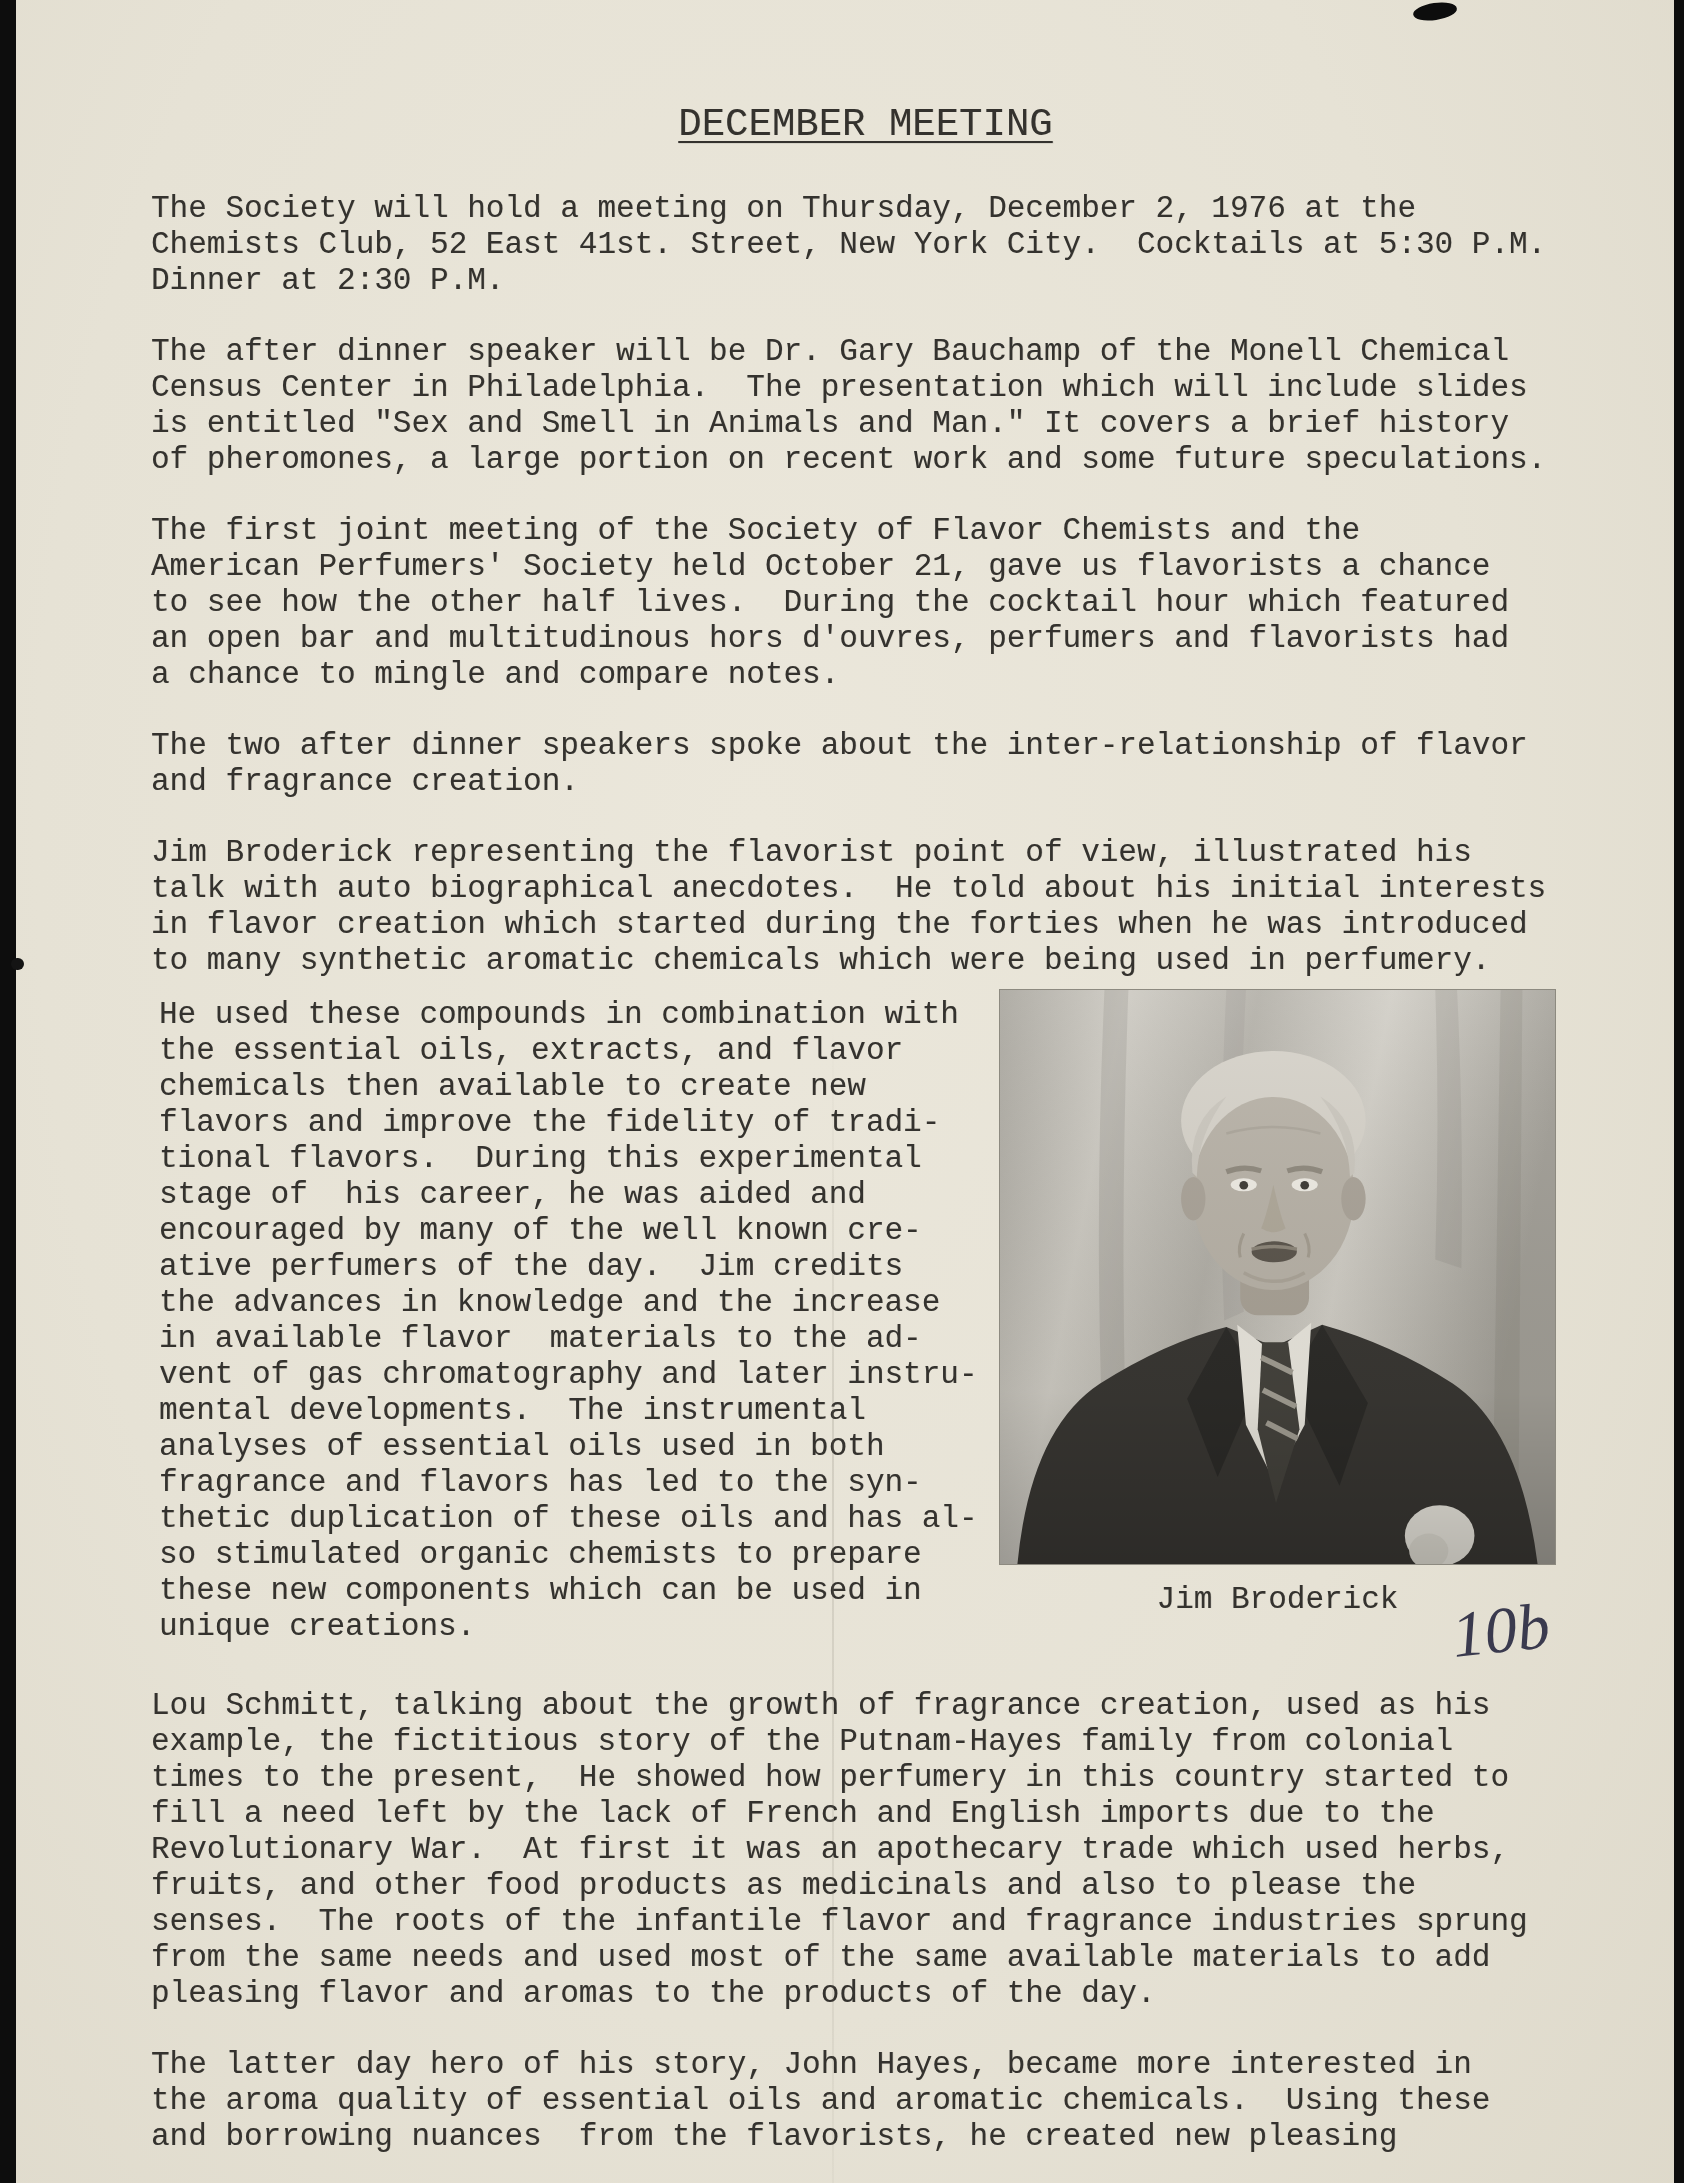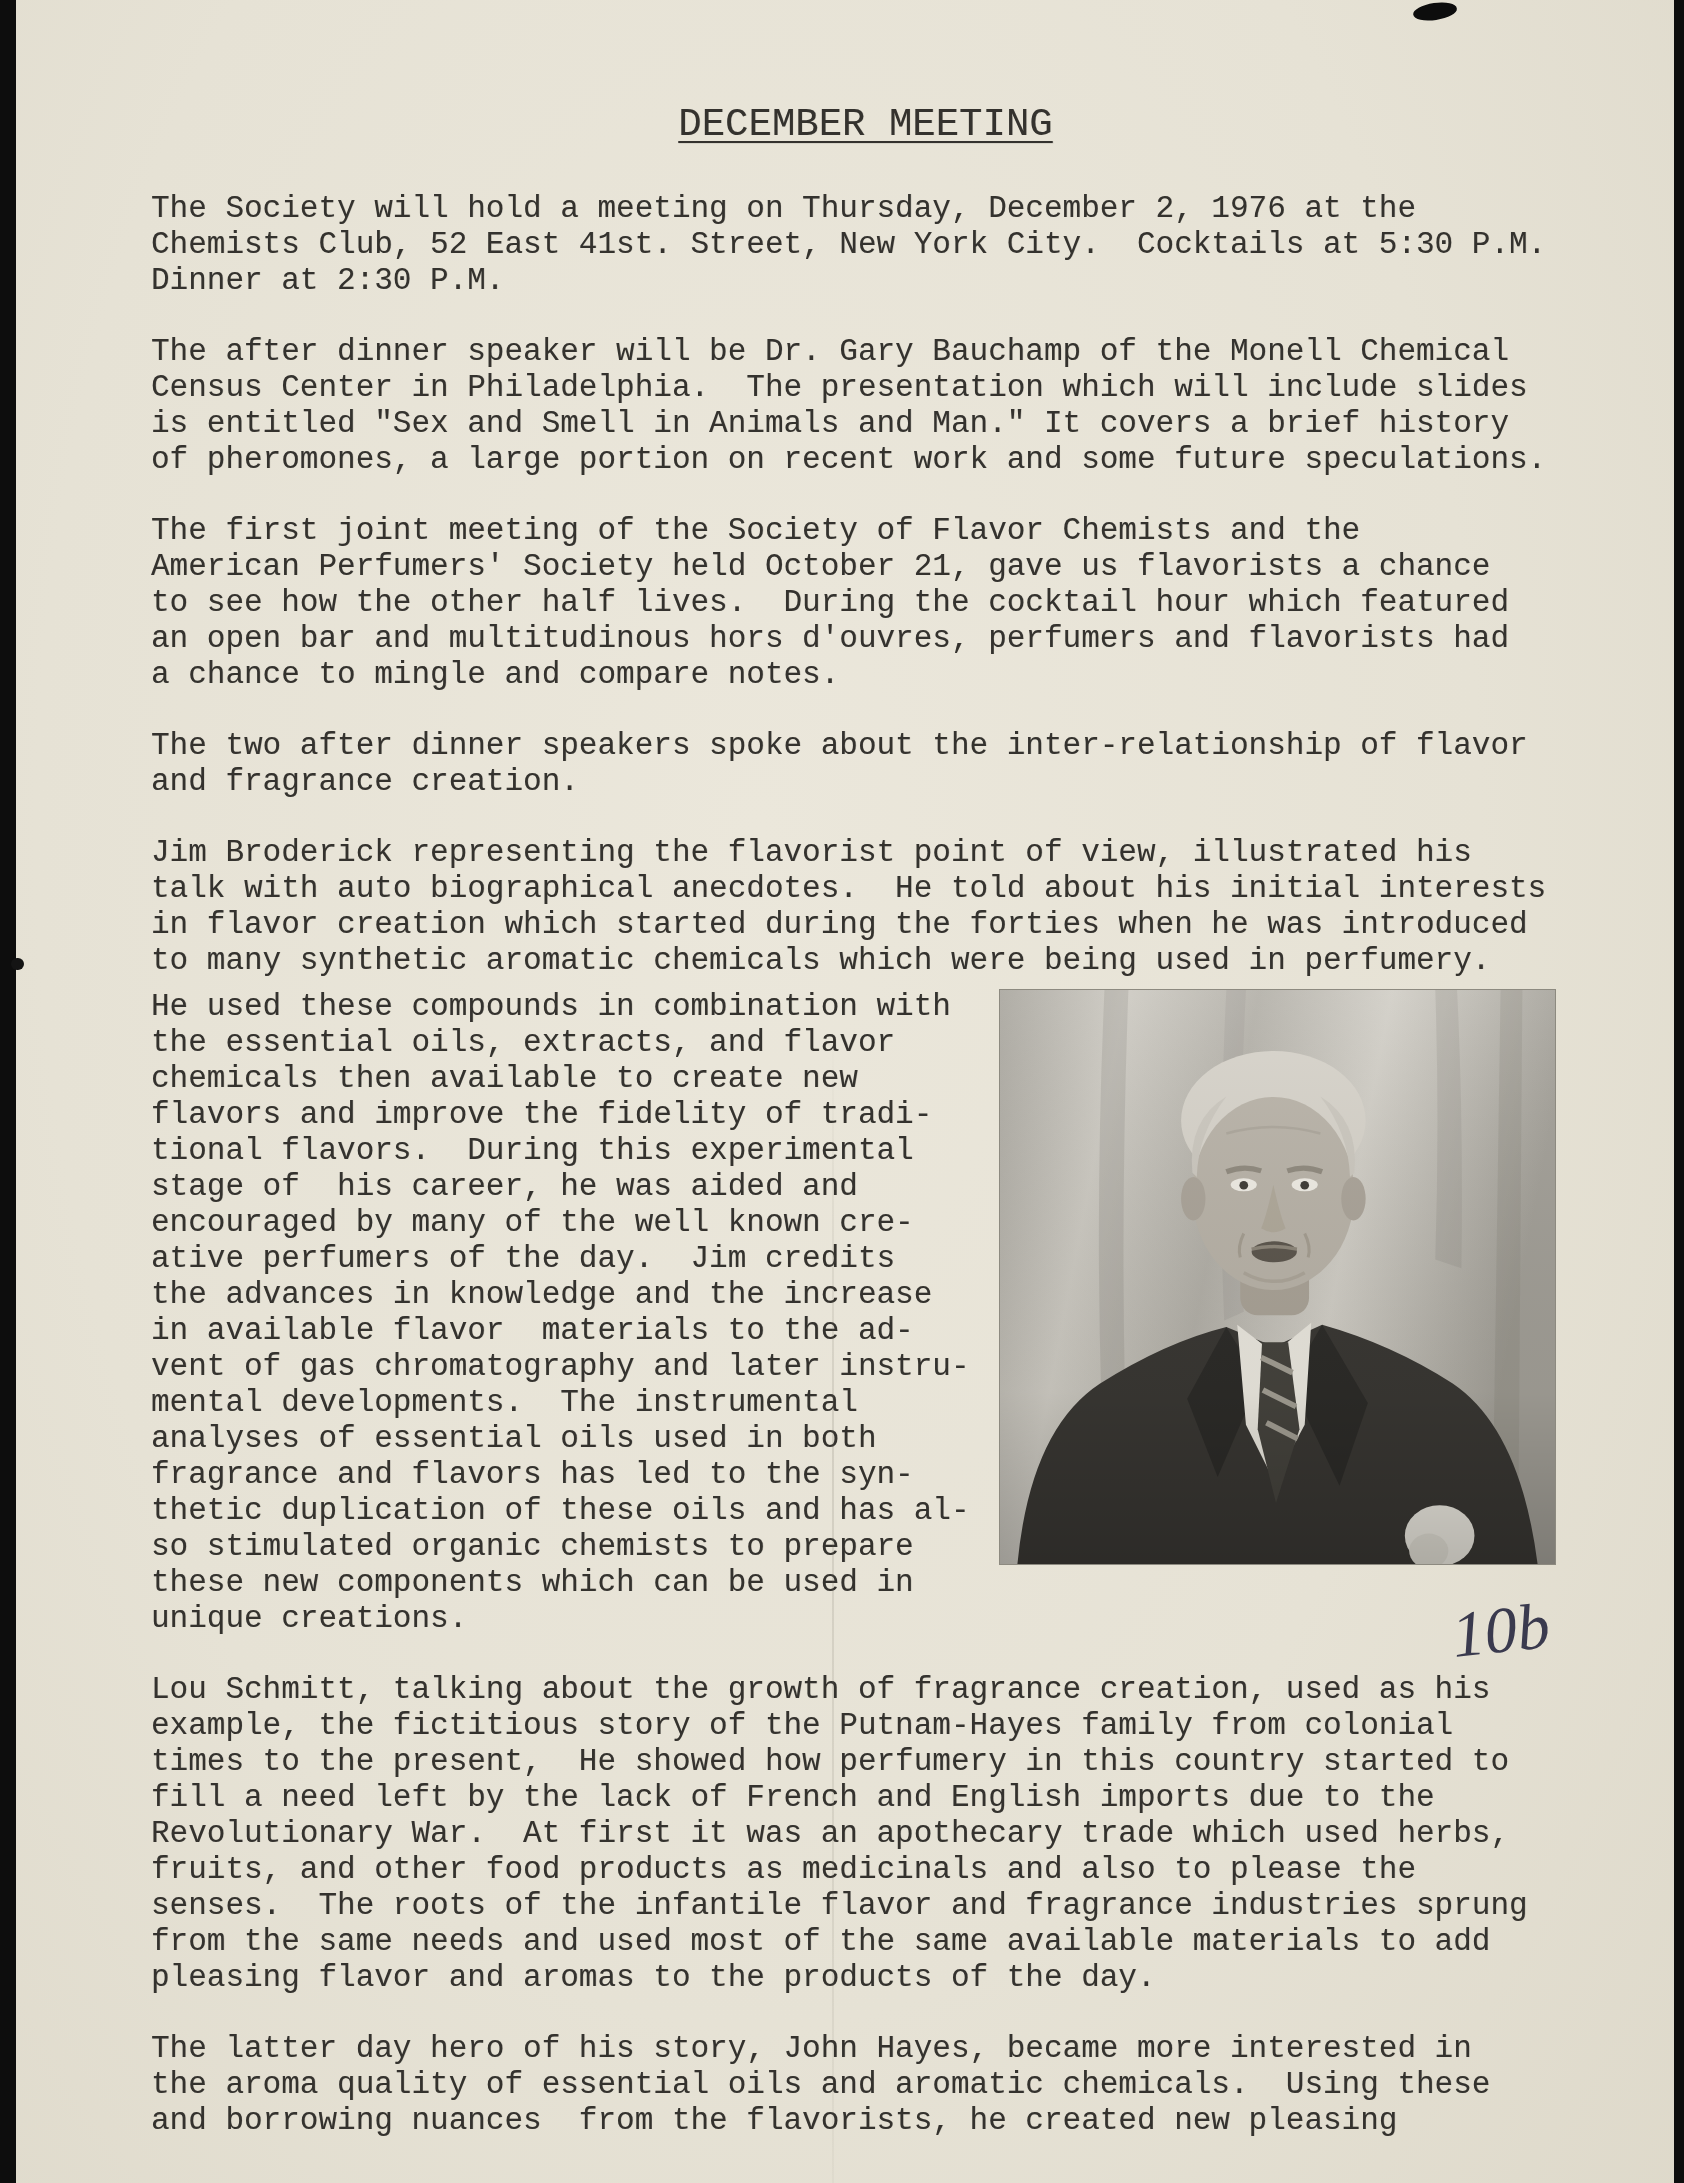--- a/index.html
+++ b/index.html
@@ -39,21 +39,21 @@
     text-decoration-thickness: 2.2px;
     white-space: pre;
     margin: 0 0 48px 0;
   }
   .photo-row {
     position: relative;
     display: flex;
     align-items: flex-start;
     margin: 0 0 35px 0;
   }
-  .photo-row .para { margin: 0; font-family: Liberation Mono, monospace; }
+  .photo-row .para { margin: 8px; font-family: Liberation Mono, monospace; }
   .wrap-text { width: 845px; }
   figure { margin: 0; }
   .photo-col {
     margin-left: auto;
     margin-right: 24px;
     width: 557px;
   }
   .photo {
     width: 557px;
     height: 576px;
@@ -198,20 +198,21 @@
             <path d="M 560 560 Q 545 590 552 615" stroke="#a39c8f" stroke-width="7" fill="none"></path>
             <path d="M 700 560 Q 715 590 708 615" stroke="#a39c8f" stroke-width="7" fill="none"></path>
             <ellipse cx="630" cy="602" rx="52" ry="24" fill="#5a544b"></ellipse>
             <path d="M 578 596 Q 630 584 682 596" stroke="#8c8578" stroke-width="8" fill="none"></path>
             <path d="M 560 650 Q 630 690 700 650" stroke="#a59e91" stroke-width="8" fill="none" opacity="0.7"></path>
             <ellipse cx="1010" cy="1255" rx="80" ry="70" fill="#ebe8df"></ellipse>
             <ellipse cx="985" cy="1290" rx="45" ry="40" fill="#dfdcd2"></ellipse>
             <rect width="1275" height="1320" fill="url(#vign)"></rect>
           </svg>
         </div>
+        <figcaption class="photo-caption">Jim Broderick</figcaption>
       </figure>
 
       <div class="annotation">10b</div>
     </div>
 
     <p class="para">Lou Schmitt, talking about the growth of fragrance creation, used as his
 example, the fictitious story of the Putnam-Hayes family from colonial
 times to the present,  He showed how perfumery in this country started to
 fill a need left by the lack of French and English imports due to the
 Revolutionary War.  At first it was an apothecary trade which used herbs,

